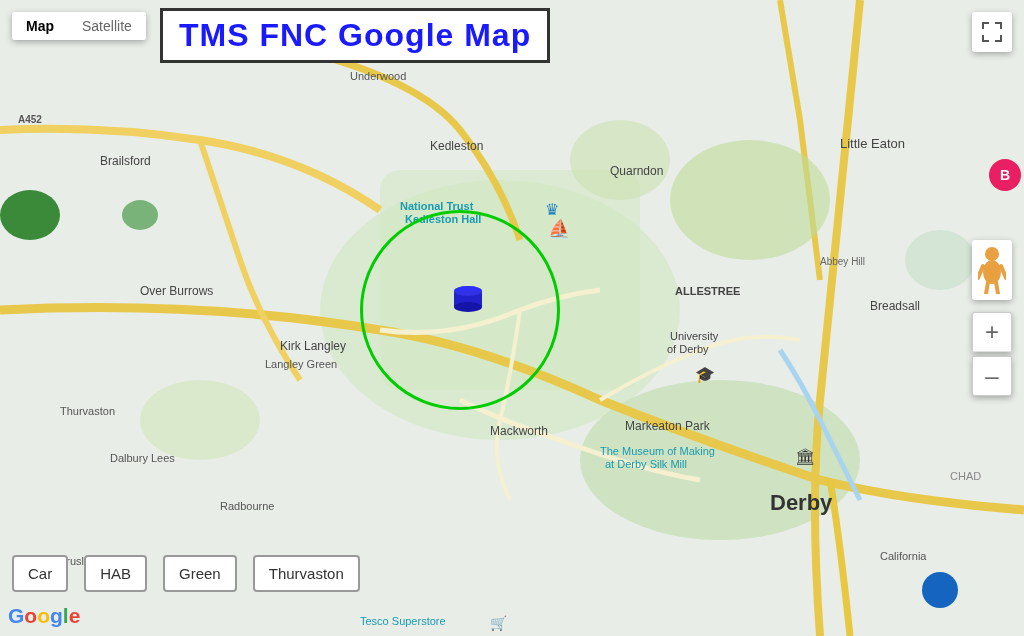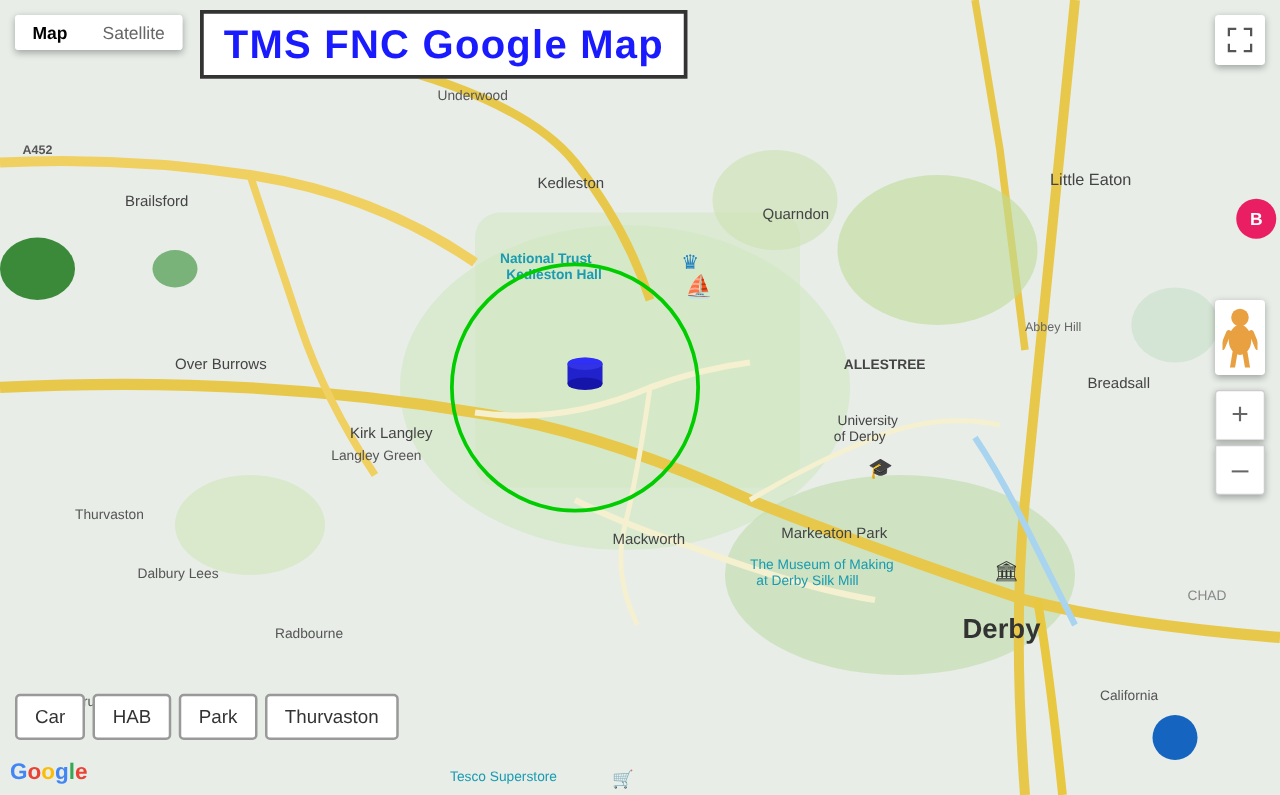--- a/index.html
+++ b/index.html
@@ -132,41 +132,41 @@
     }
     #zoom-in-btn { border-radius: 3px 3px 0 0; border-bottom: 1px solid #e0e0e0; }
     #zoom-out-btn { border-radius: 0 0 3px 3px; }
 
     
     #bottom-buttons {
       position: absolute;
       bottom: 44px;
       left: 12px;
       display: flex;
-      gap: 6px;
+      gap: 16px;
       z-index: 10;
     }
     .bottom-btn {
       padding: 8px 14px;
       border: 2px solid #999;
       border-radius: 4px;
       background: white;
       font-size: 15px;
       font-weight: 500;
       cursor: pointer;
       color: #333;
     }
 
     
     #google-logo {
       position: absolute;
       bottom: 8px;
       left: 8px;
       z-index: 10;
-      font-size: 18px;
+      font-size: 21px;
       font-weight: bold;
     }
     .g-blue { color: #4285F4; }
     .g-red { color: #EA4335; }
     .g-yellow { color: #FBBC05; }
     .g-green { color: #34A853; }
 
     
     #attribution {
       position: absolute;
@@ -331,21 +331,21 @@
         <line x1="18" y1="36" x2="20" y2="48" stroke="#e8a040" stroke-width="4" stroke-linecap="round"></line>
       </svg>
     </button>
     <button id="zoom-in-btn">+</button>
     <button id="zoom-out-btn">–</button>
   </div>
 
   <div id="bottom-buttons">
     <button class="bottom-btn">Car</button>
     <button class="bottom-btn">HAB</button>
-    <button class="bottom-btn">Park</button>
+    <button class="bottom-btn">Green</button>
     <button class="bottom-btn">Thurvaston</button>
   </div>
 
   <div id="google-logo">
     <span class="g-blue">G</span><span class="g-red">o</span><span class="g-yellow">o</span><span class="g-blue">g</span><span class="g-green">l</span><span class="g-red">e</span>
   </div>
 
 
 </div>
 

